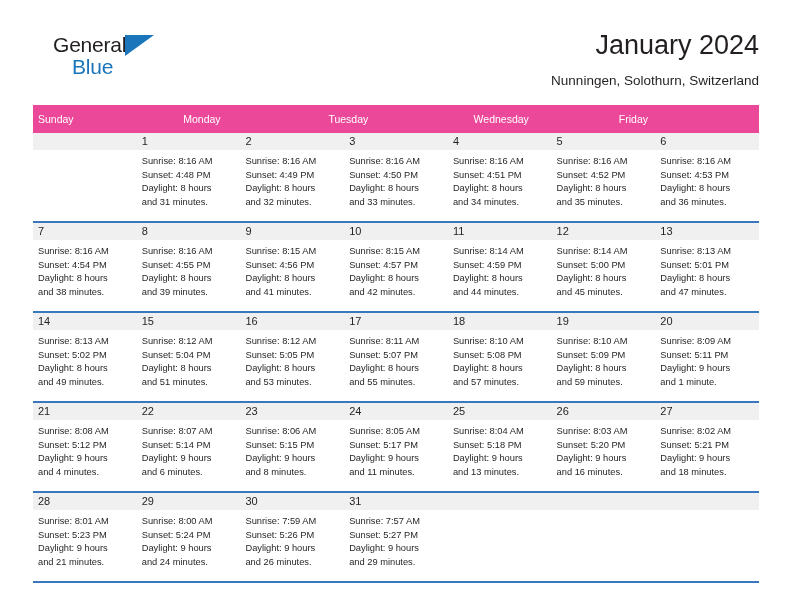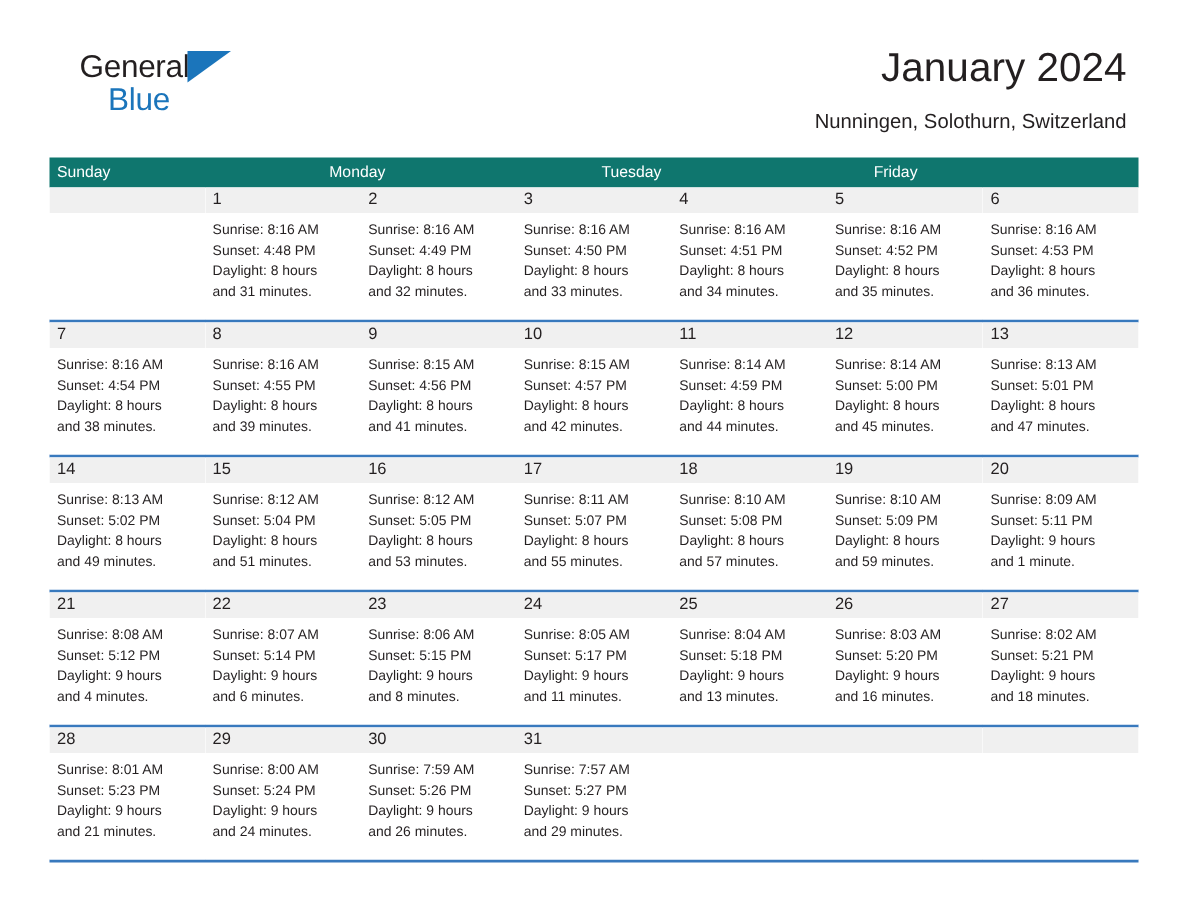--- a/index.html
+++ b/index.html
@@ -64,21 +64,21 @@
     font-size: 21px;
     color: #1b75bb;
     line-height: 24px;
     margin-left: 39px;
     margin-top: -3px;
     letter-spacing: -0.2px;
   }
 
   .title-block {
     position: absolute;
-    right: 8px;
+    right: 0;
     top: 0;
     text-align: right;
   }
   .cal-title {
     font-size: 27px;
     color: #231f20;
     line-height: 34px;
     white-space: nowrap;
   }
   .cal-subtitle {
@@ -92,22 +92,23 @@
   
   .calendar {
     position: absolute;
     left: 33px;
     top: 105px;
     width: 726px;
   }
 
   .weekday-row {
     display: flex;
-    background: #0f766e;
-    height: 20px;
+    background: #ec4899;
+    height: 28px;
+    align-items: center;
   }
   .weekday-cell {
     flex: 1 1 0;
     color: #ffffff;
     font-size: 10.5px;
     line-height: 20px;
     padding-left: 5px;
     box-sizing: border-box;
     white-space: nowrap;
     overflow: hidden;
@@ -176,20 +177,21 @@
       <div class="cal-subtitle">Nunningen, Solothurn, Switzerland</div>
     </div>
 
   </div>
 
   <div class="calendar">
     <div class="weekday-row">
         <div class="weekday-cell">Sunday</div>
         <div class="weekday-cell">Monday</div>
         <div class="weekday-cell">Tuesday</div>
+        <div class="weekday-cell">Wednesday</div>
         <div class="weekday-cell">Friday</div>
       </div>
     <div id="weeks-container">
         <div class="week-row">
           <div class="day-cell empty">
             <div class="day-number-band">
               <span class="day-number"></span>
             </div>
             <div class="day-body"></div>
           </div>

